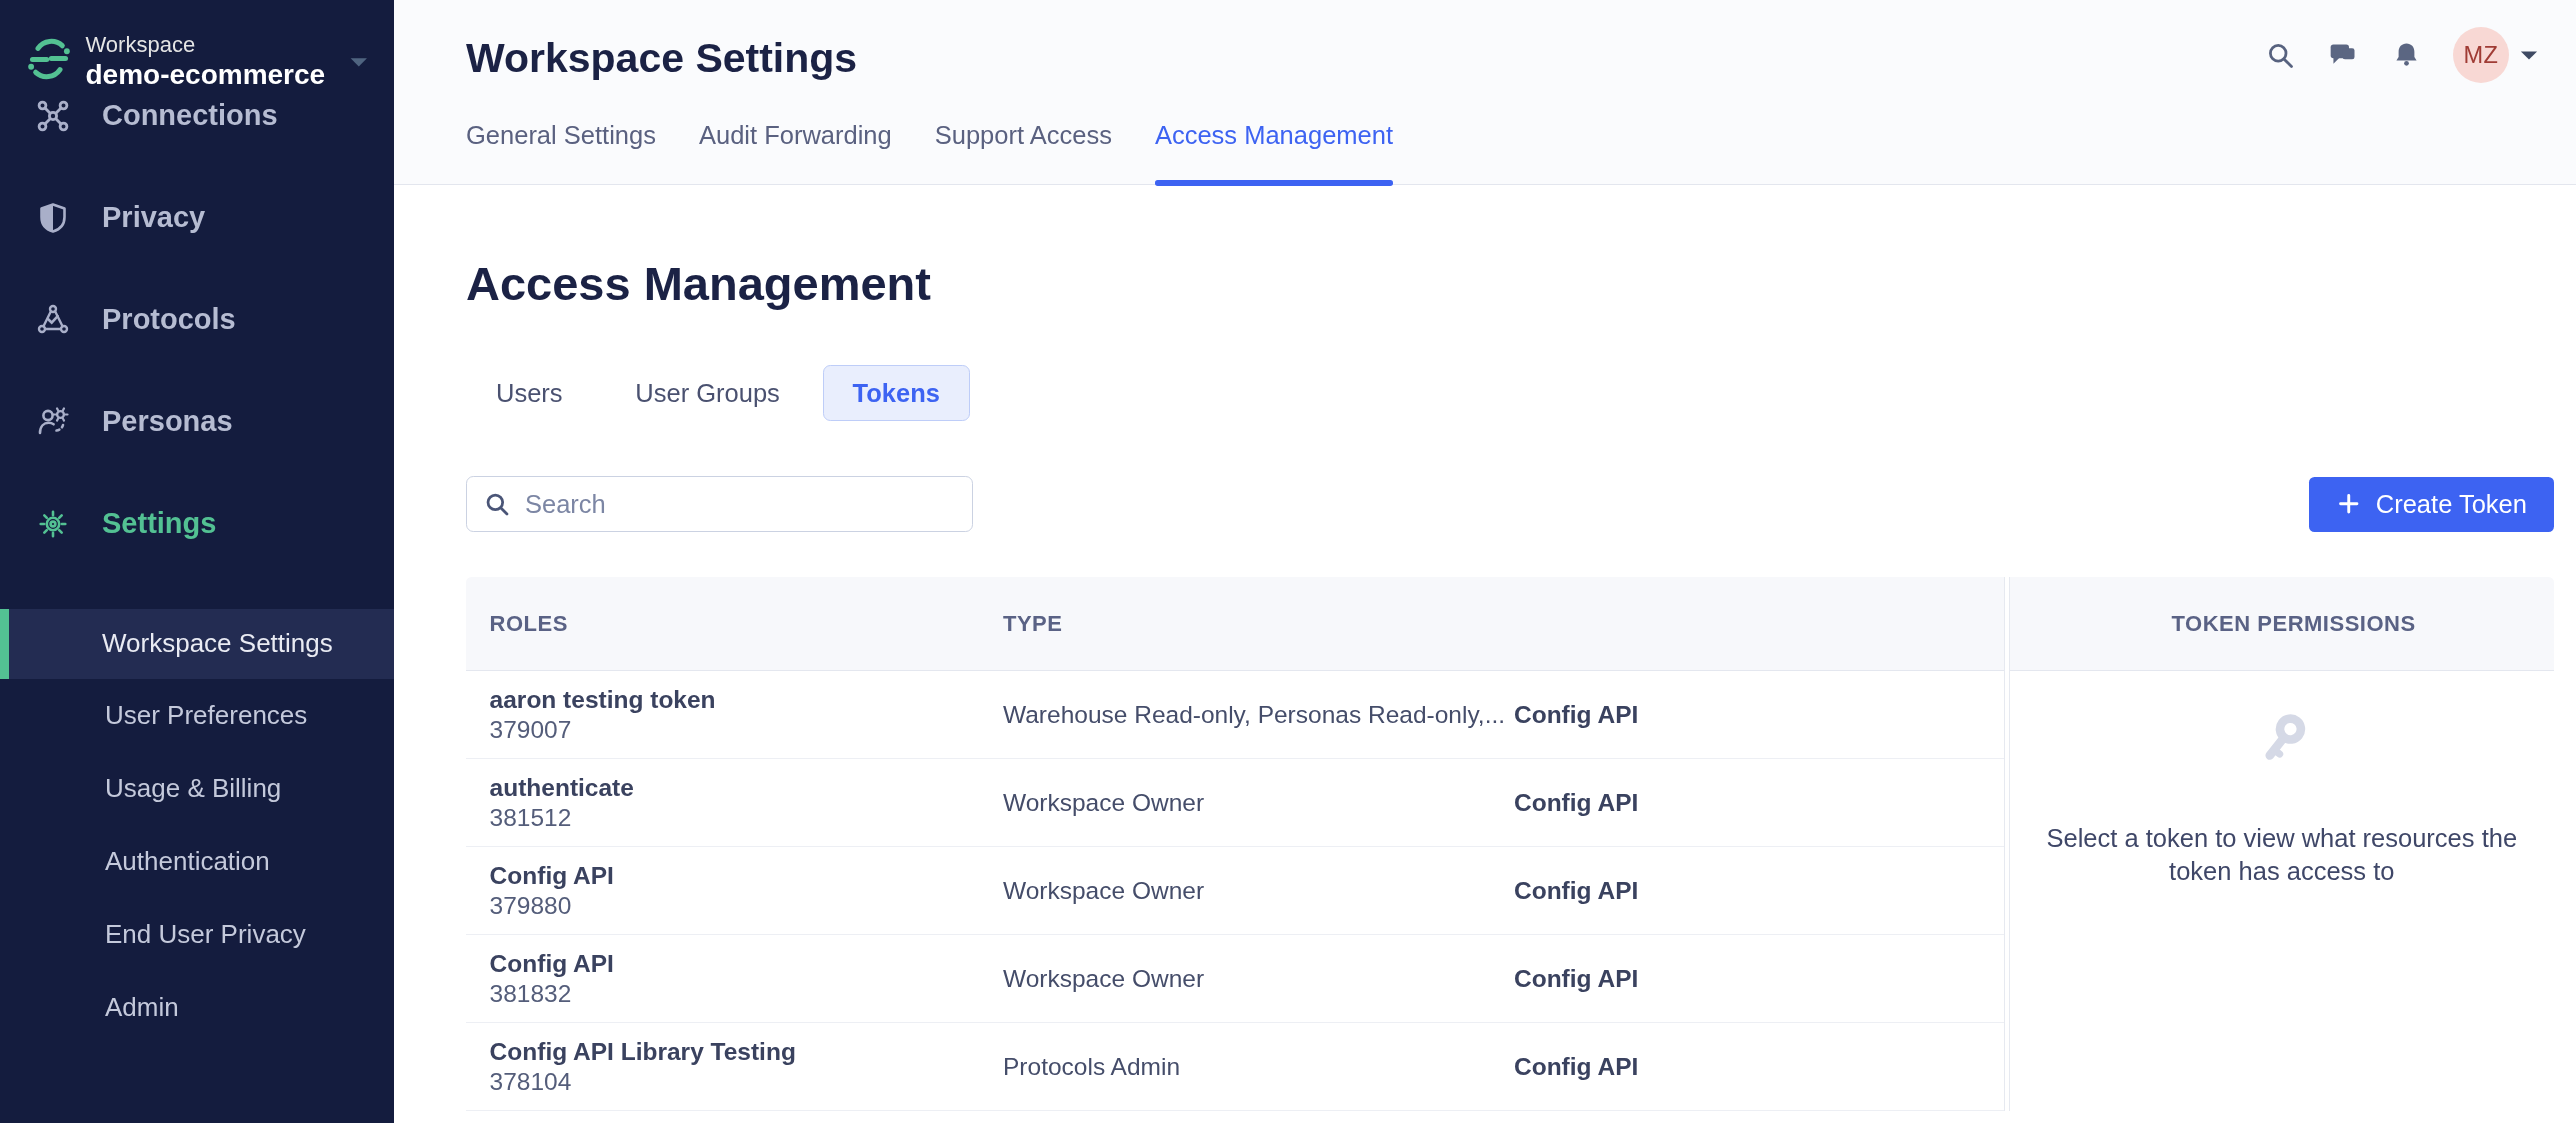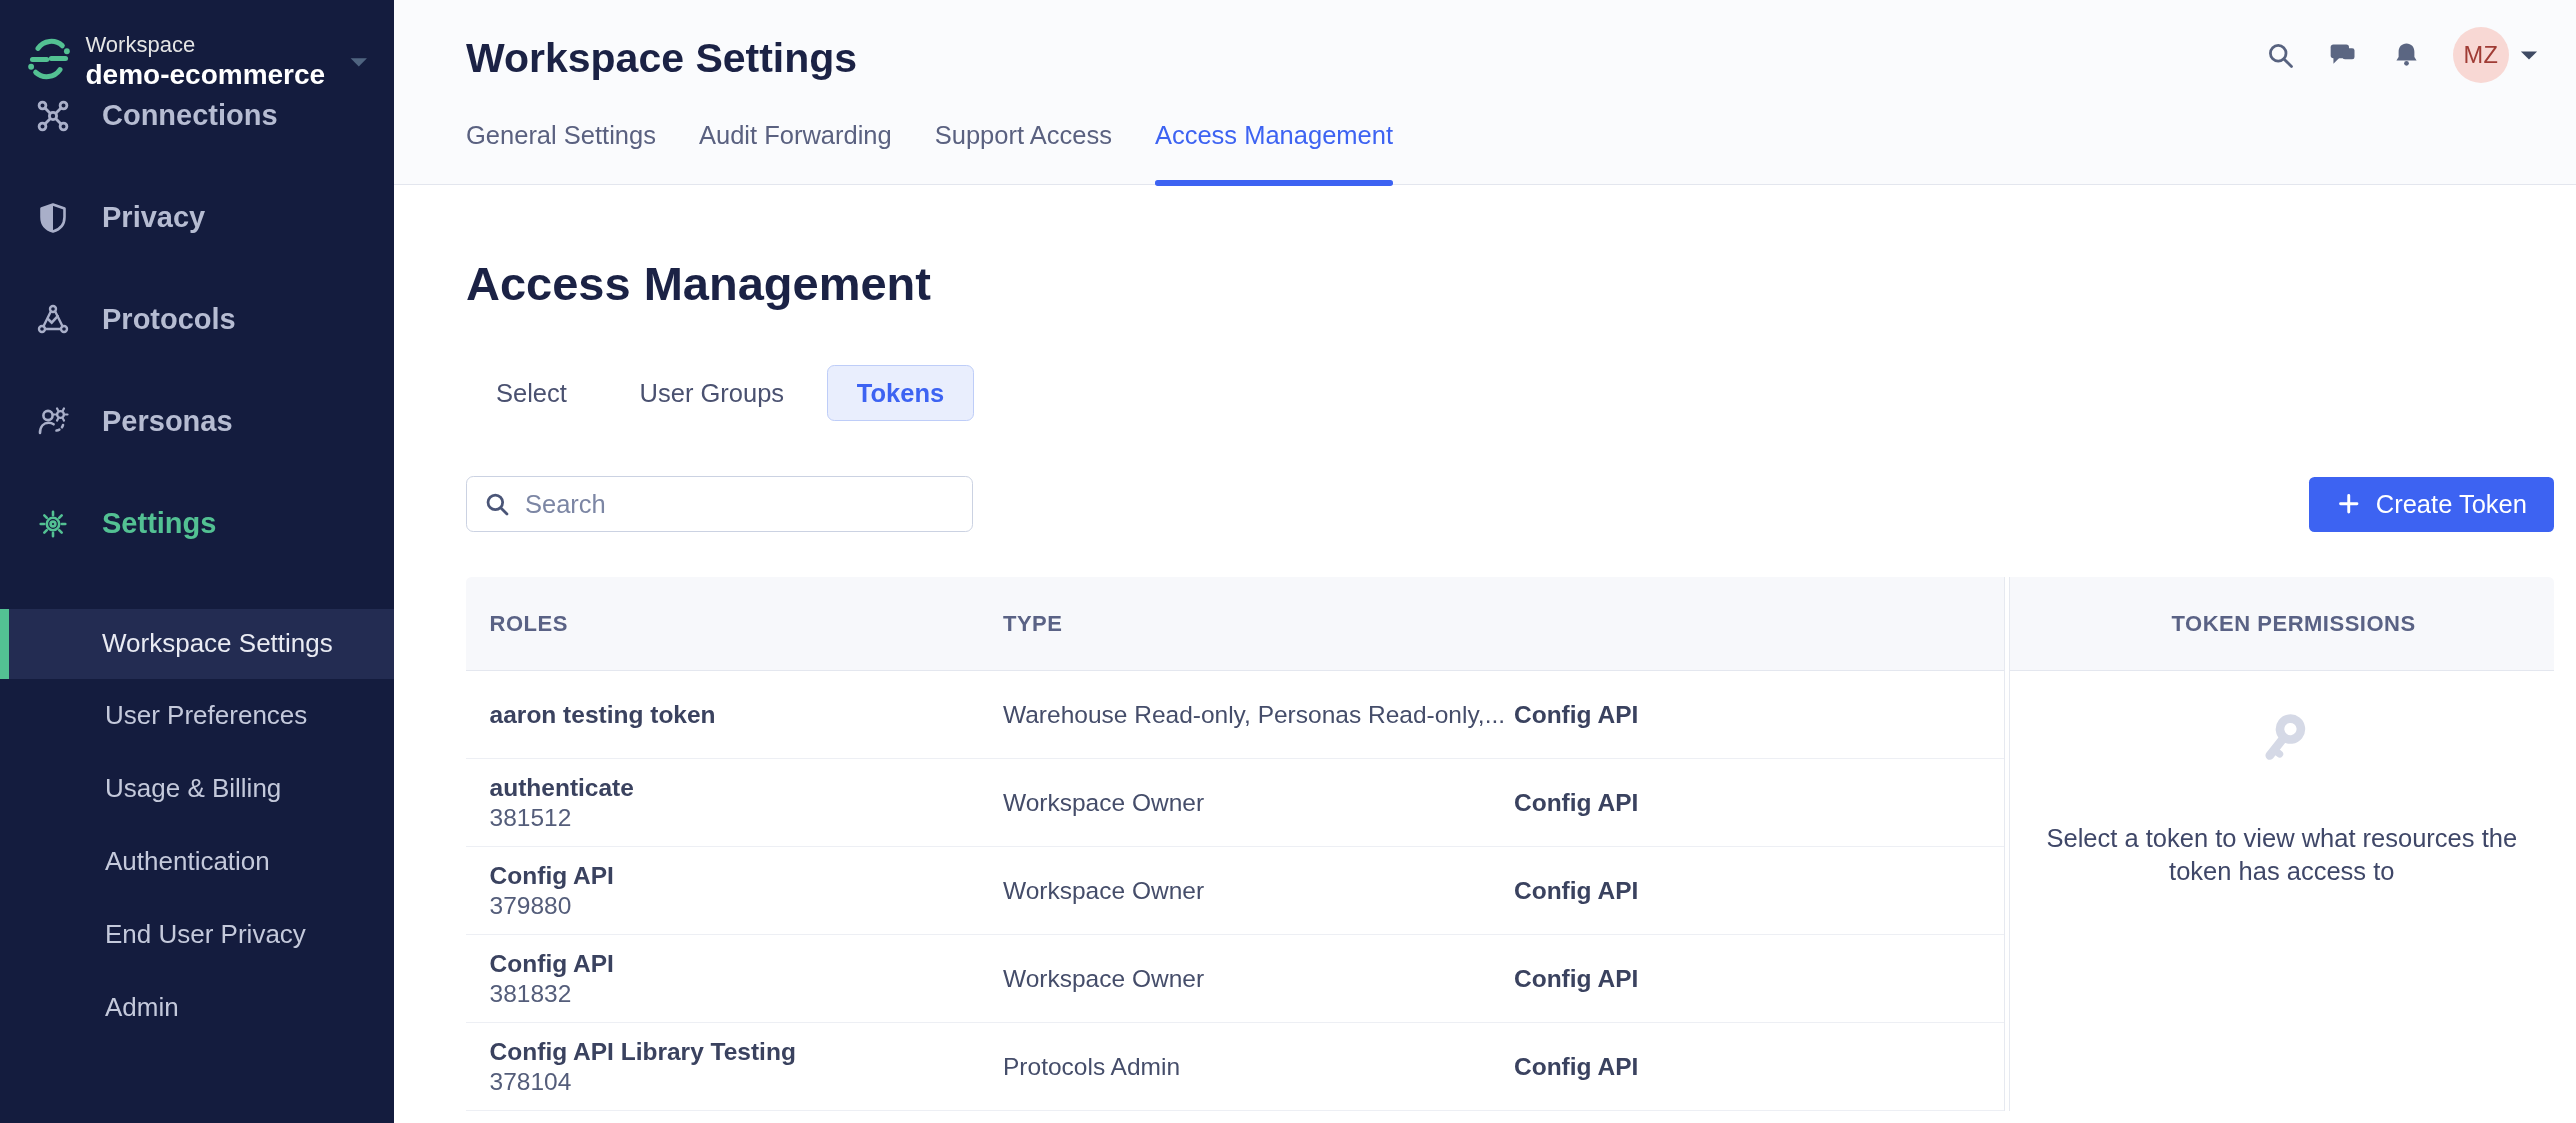--- a/index.html
+++ b/index.html
@@ -226,21 +226,21 @@
             <polygon points="3,6 21,6 12,15" fill="#3E4A63"></polygon>
           </svg>
       </span>
     </div>
   </header>
 
   <section class="content">
     <h2 class="heading">Access Management</h2>
 
     <div class="seg-tabs">
-      <div class="seg-tab">Select</div>
+      <div class="seg-tab">Users</div>
       <div class="seg-tab">User Groups</div>
       <div class="seg-tab active">Tokens</div>
     </div>
 
     <div class="toolbar">
       <div class="searchbox">
         <span class="sicon">
           <svg width="31" height="31" viewBox="0 0 36 36" fill="none" stroke="#4A5577" stroke-width="3.2" stroke-linecap="round">
             <circle cx="15.5" cy="15.5" r="8.5"></circle>
               <path d="M22 22 L29 29"></path>
@@ -259,20 +259,21 @@
     <div class="grid-wrap">
       <div class="ttable">
         <div class="trow thead">
           <div class="th">ROLES</div>
           <div class="th">TYPE</div>
         </div>
 
         <div class="trow data">
           <div class="cell-first">
             <div class="tname">aaron testing token</div>
+            <div class="tid">379007</div>
           </div>
           <div class="troles">Warehouse Read-only, Personas Read-only,...</div>
           <div class="ttype">Config API</div>
         </div>
         <div class="trow data">
           <div class="cell-first">
             <div class="tname">authenticate</div>
             <div class="tid">381512</div>
           </div>
           <div class="troles">Workspace Owner</div>

